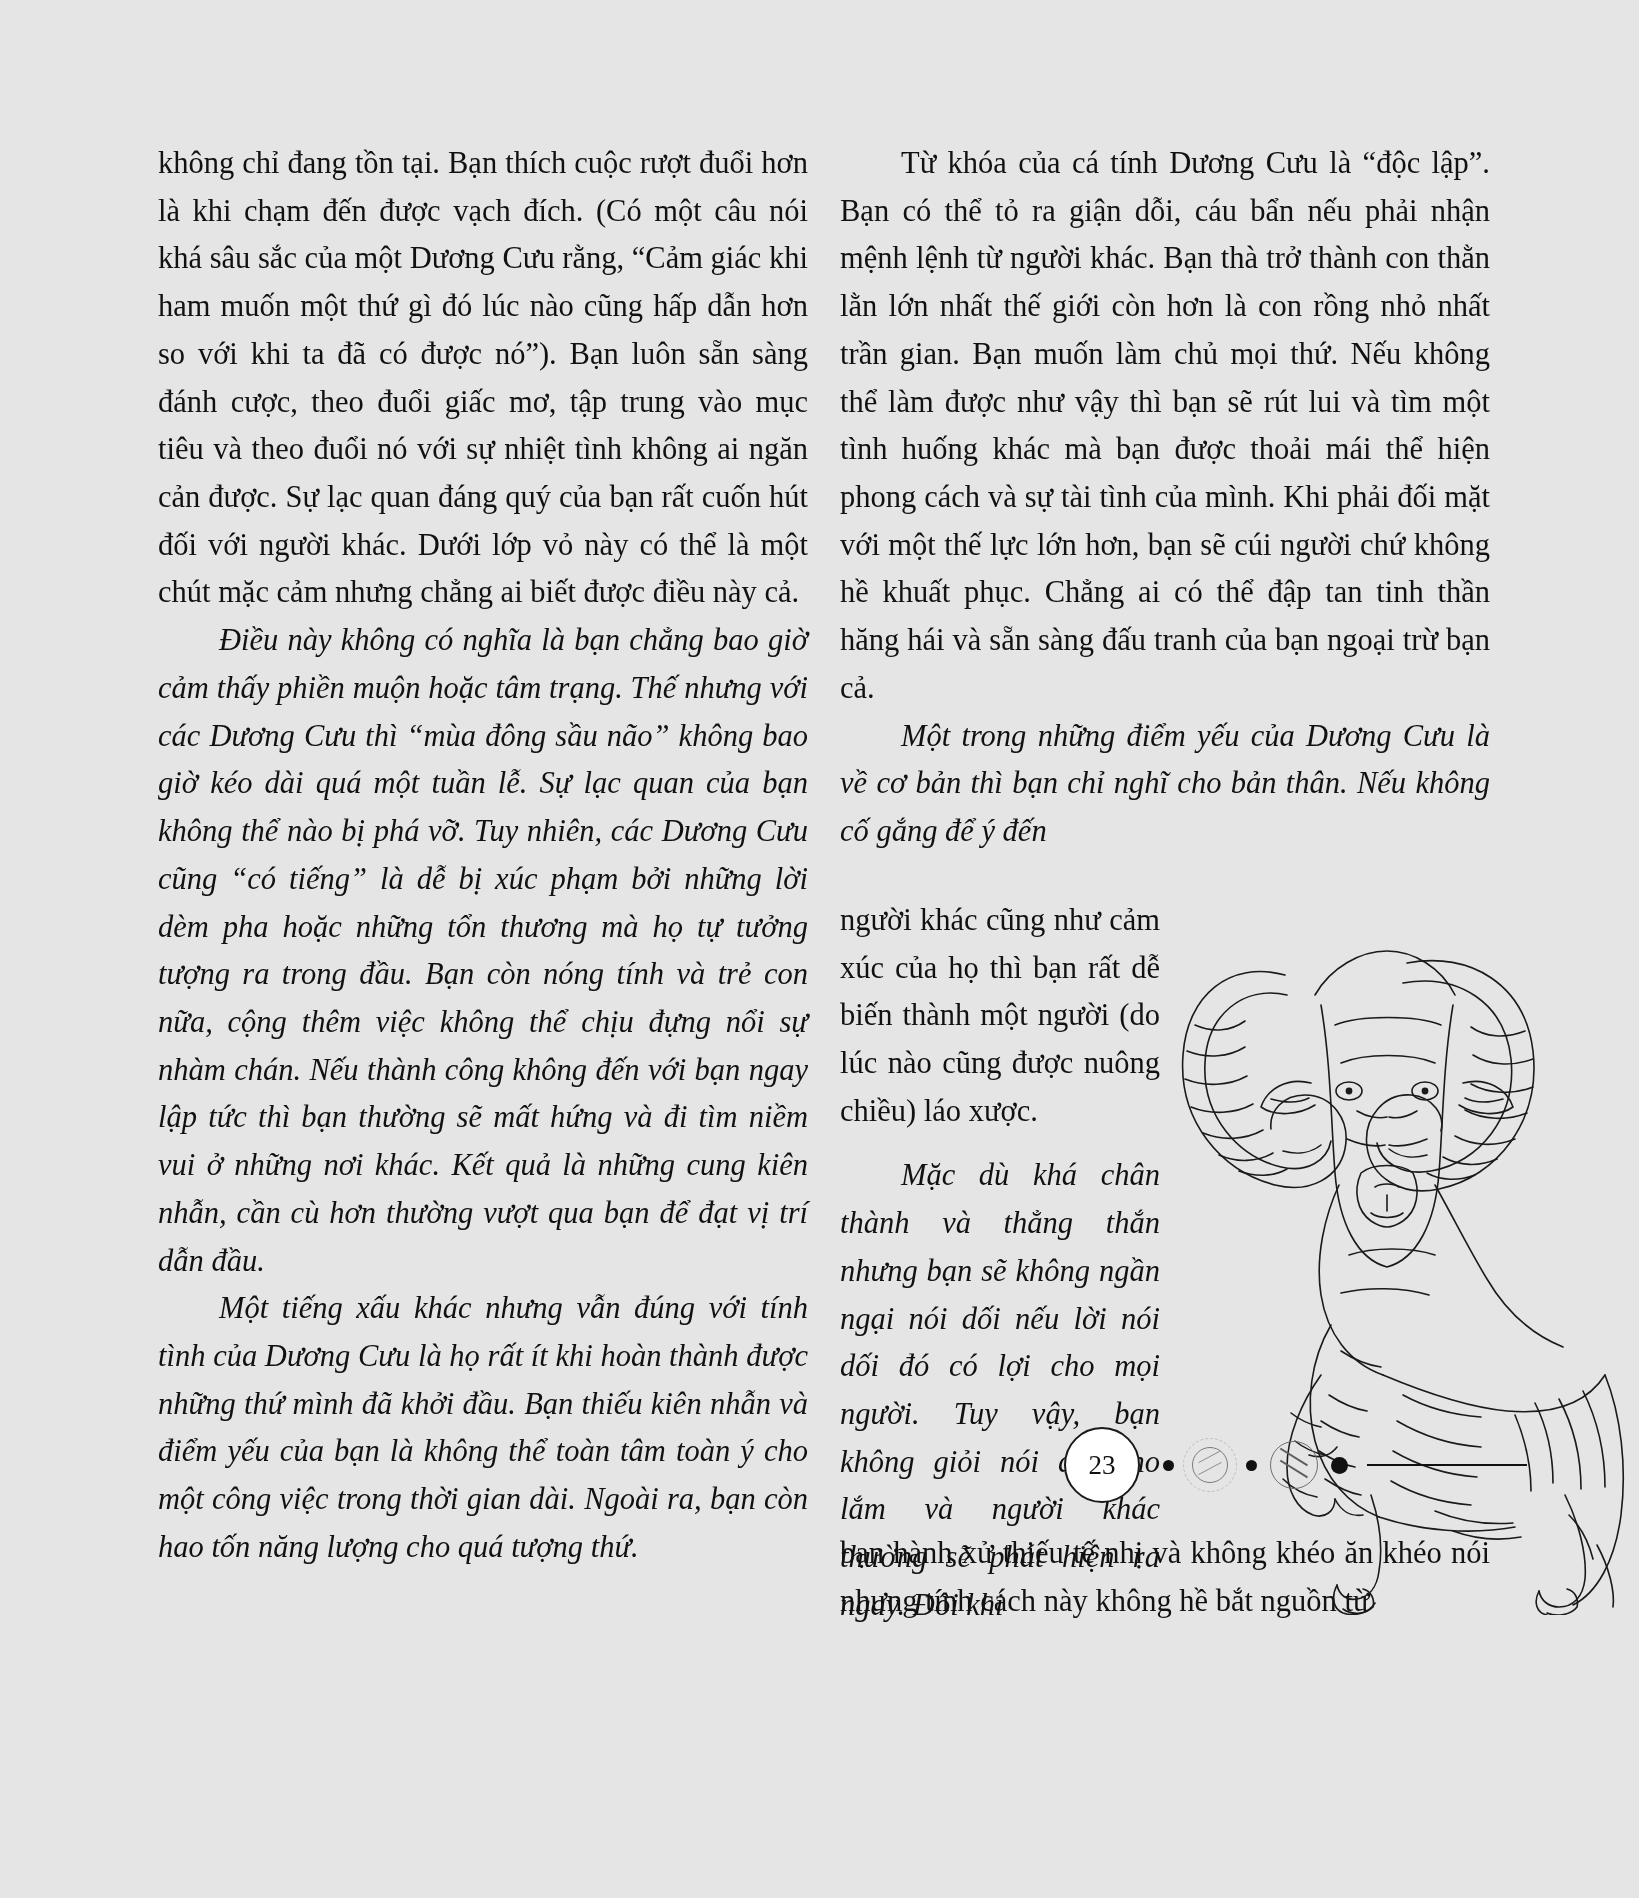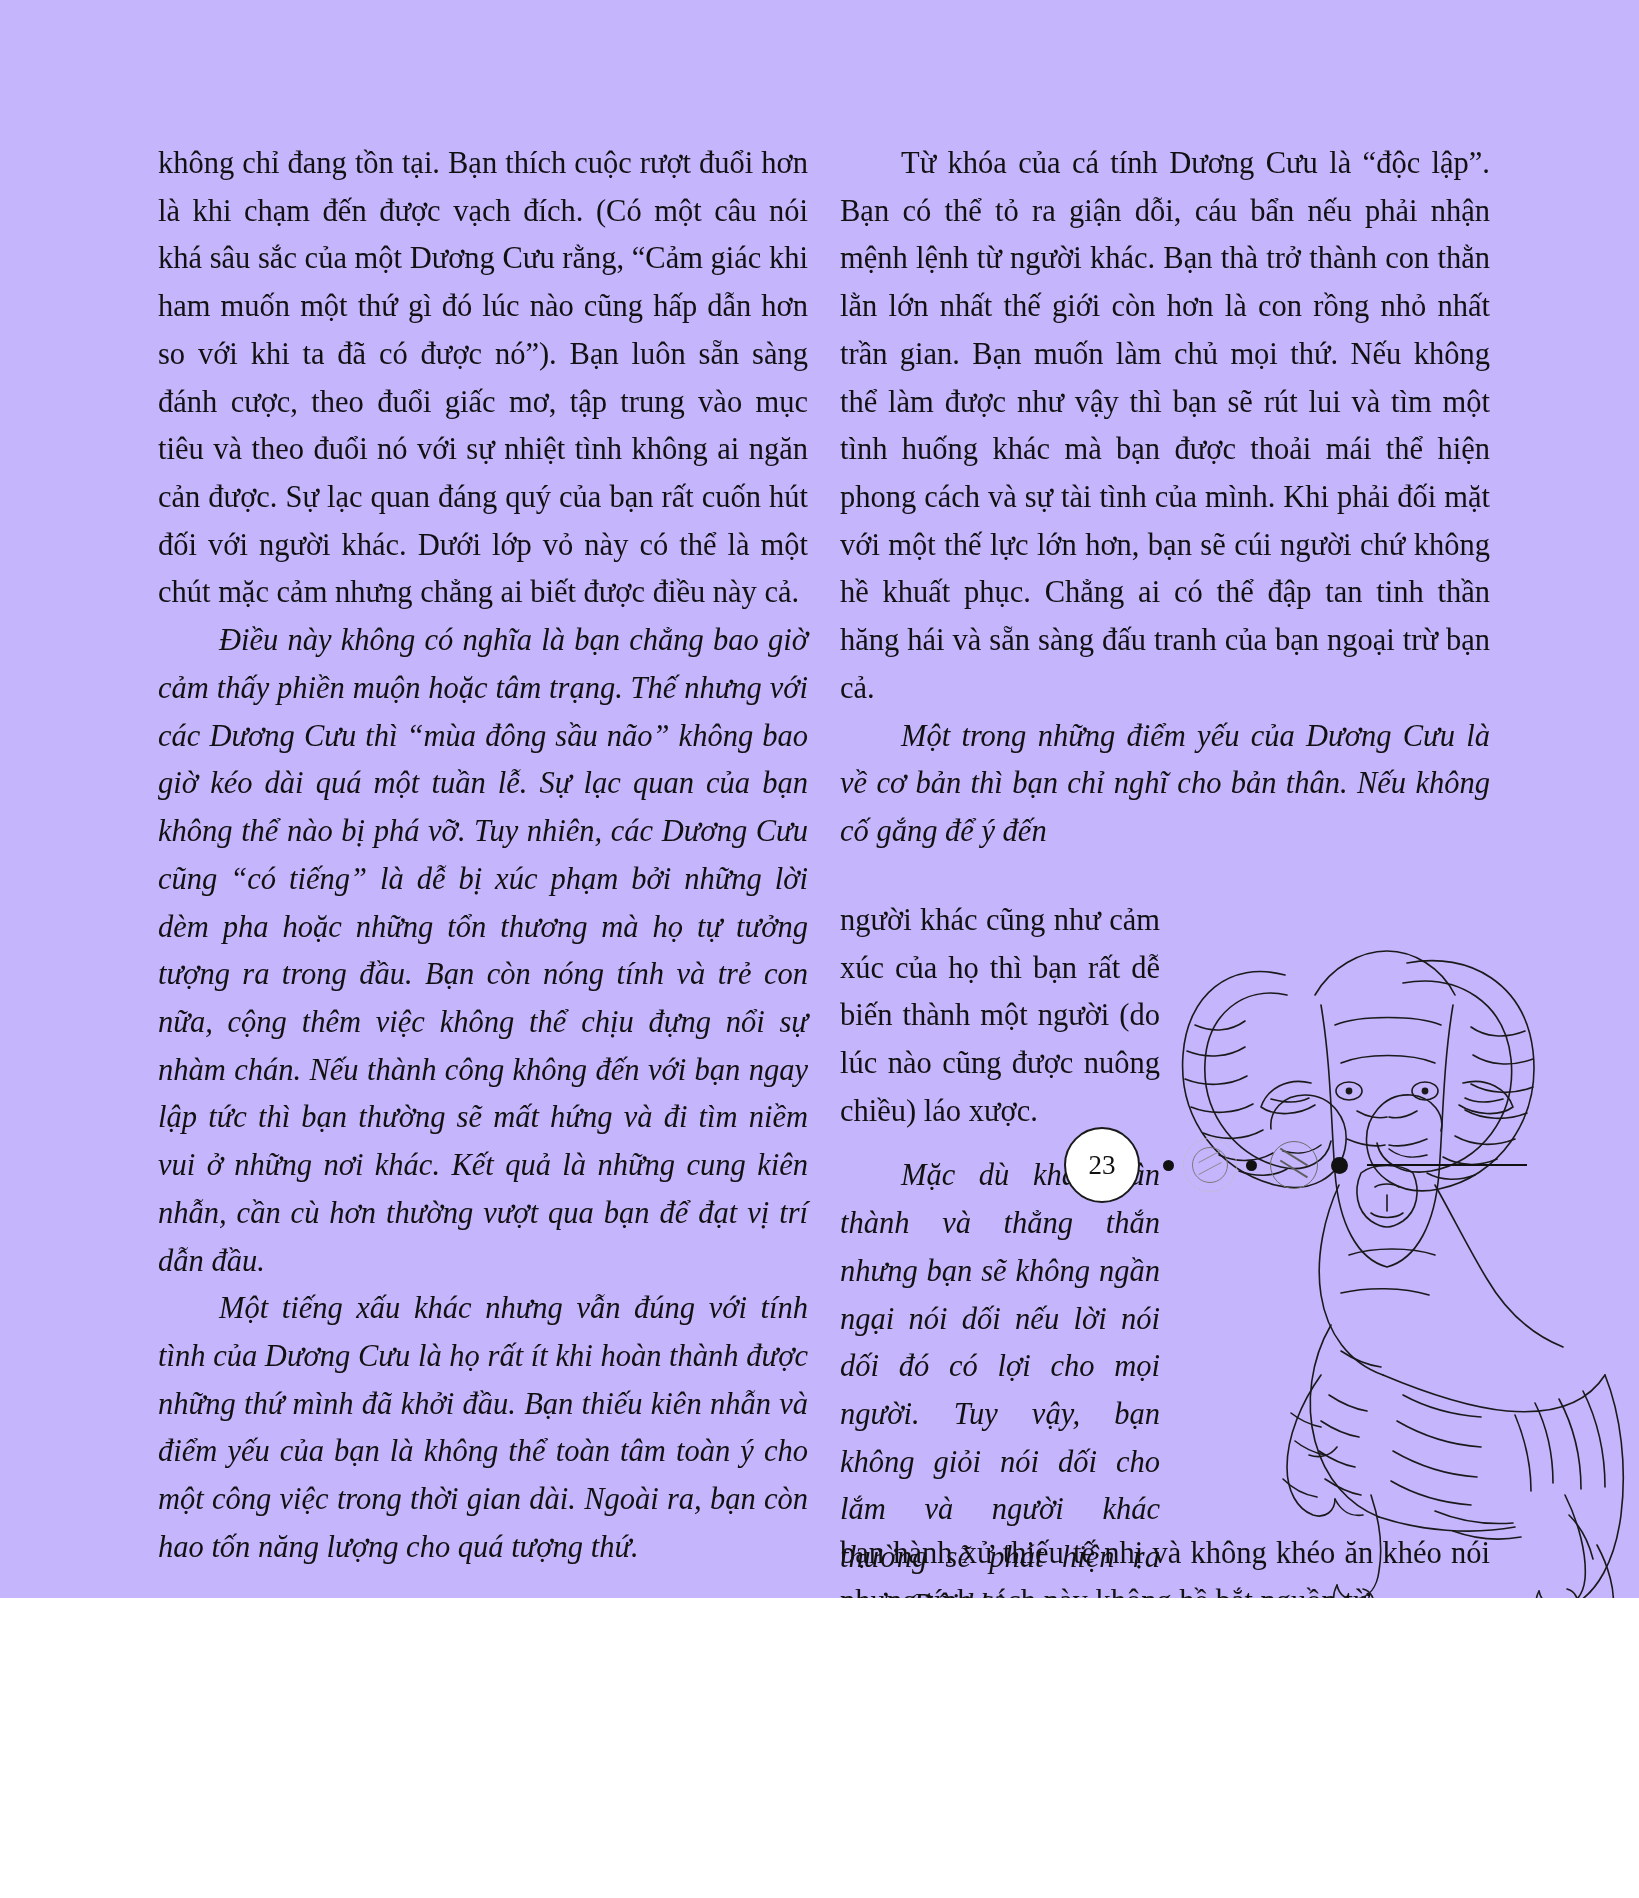--- a/index.html
+++ b/index.html
@@ -3,22 +3,22 @@
 <meta charset="utf-8">
 <style>
   html, body {
     margin: 0;
     padding: 0;
     background: #ffffff;
   }
   .page {
     position: relative;
     width: 1639px;
-    height: 1598px;
-    background: #c4b5fd;
+    height: 1898px;
+    background: #e5e5e5;
     overflow: hidden;
     font-family: "Liberation Serif", serif;
     color: #111111;
   }
   .col {
     position: absolute;
     top: 140px;
     width: 650px;
   }
   .col-left { left: 158px; }

